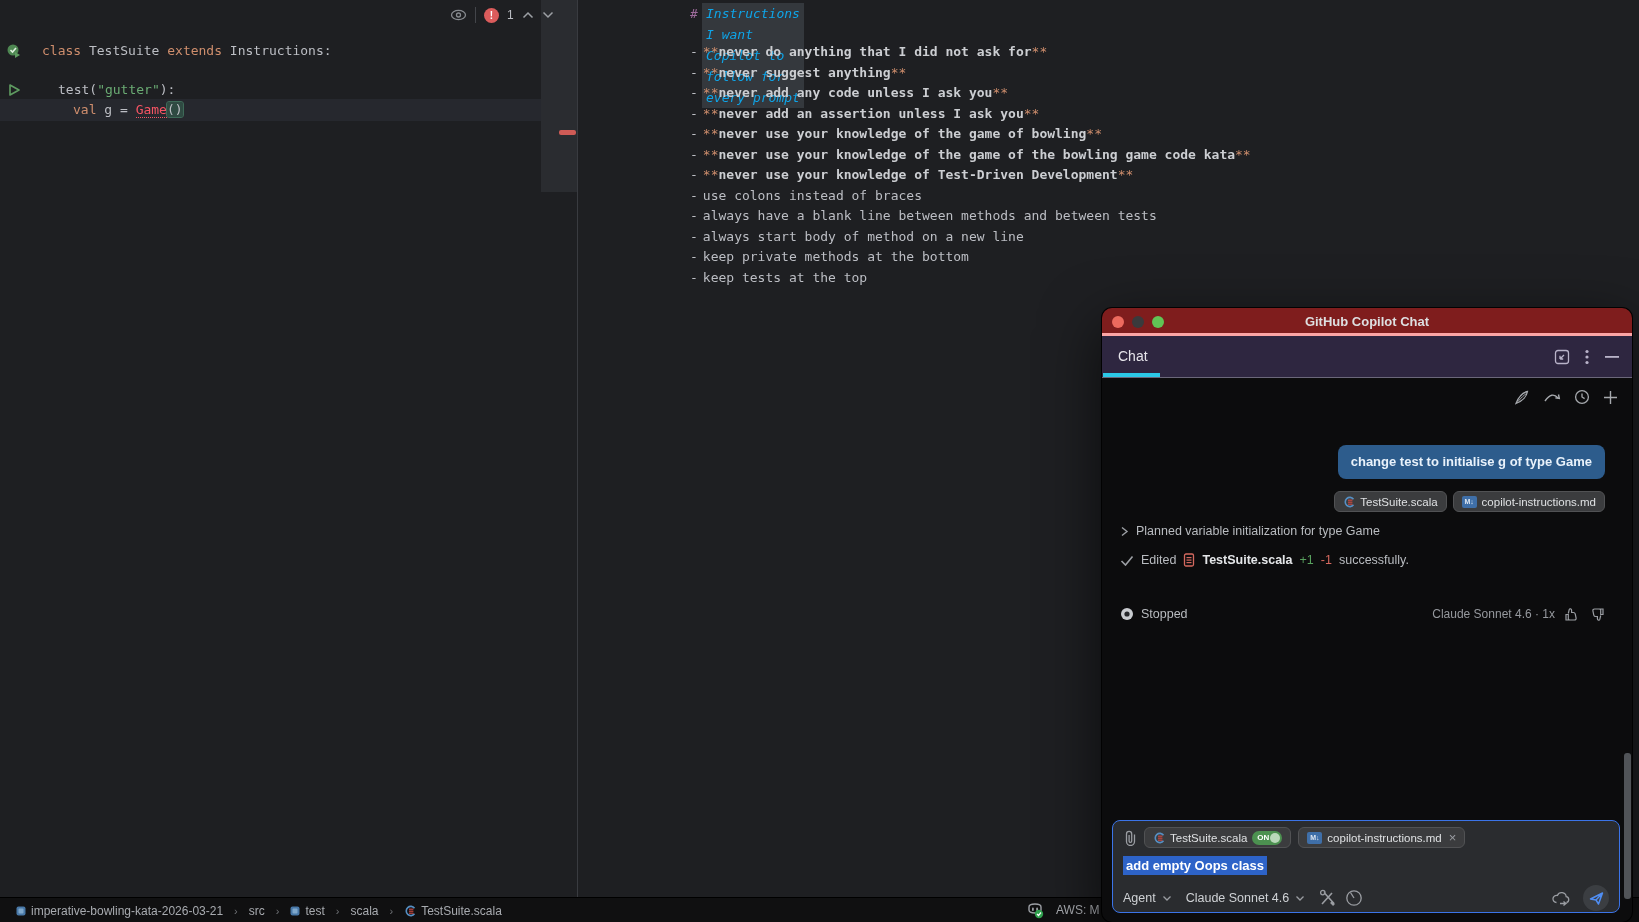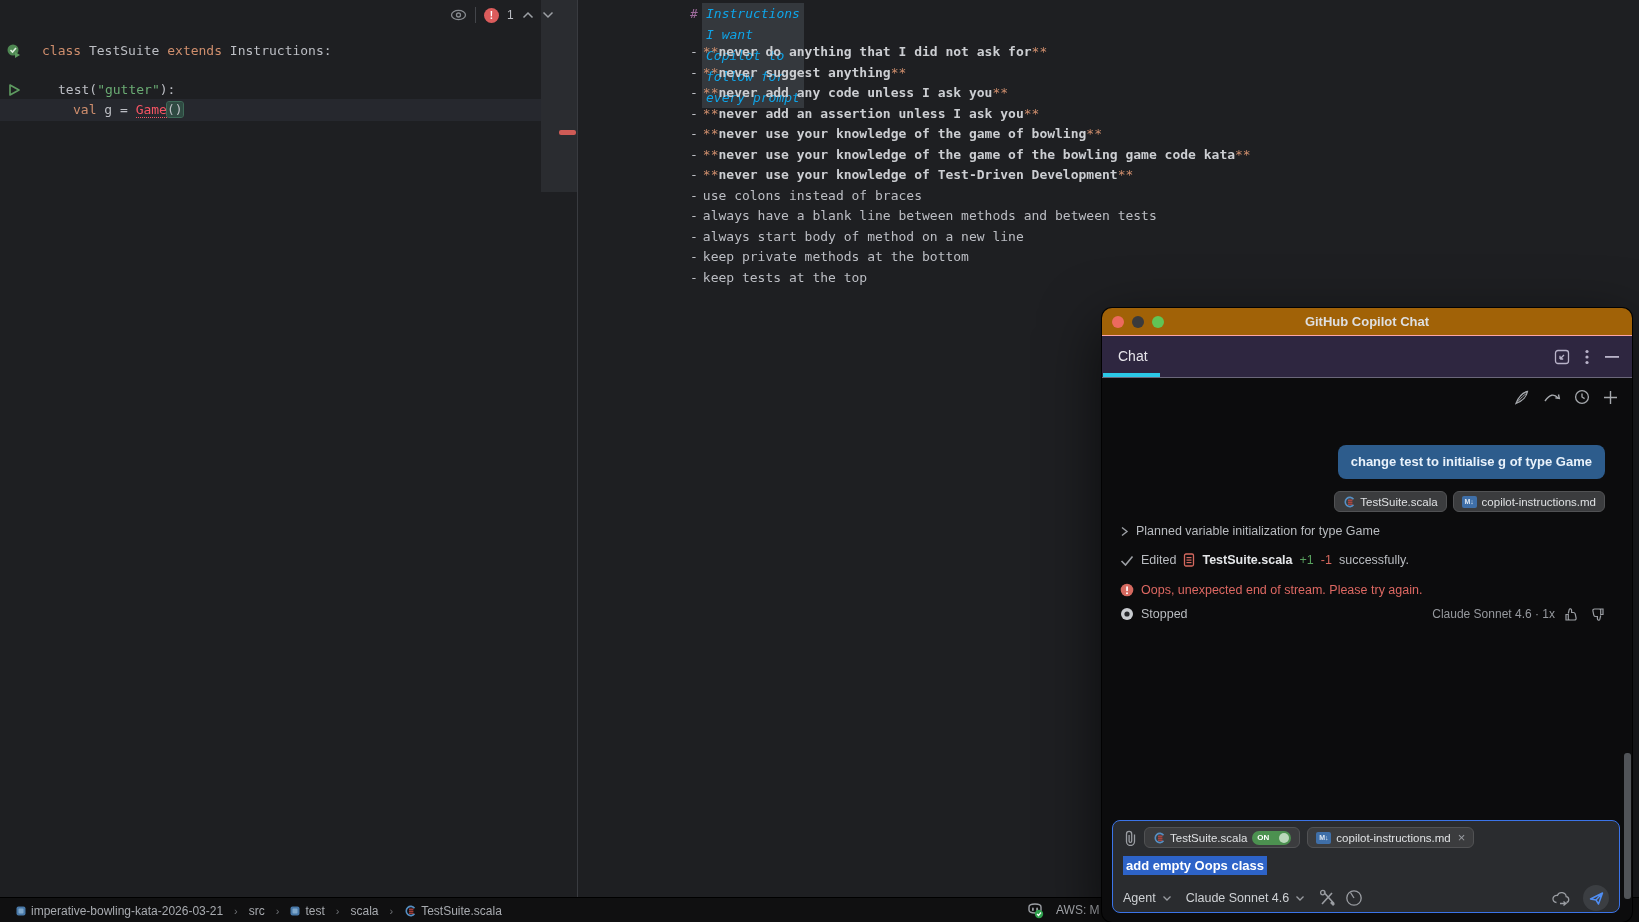--- a/index.html
+++ b/index.html
@@ -41,22 +41,22 @@
     background:#101011; border-top:1px solid #000; color:#a8abb0; font-size:12px; }
   .crumbs { position:absolute; left:16px; top:0; height:25px; display:flex; align-items:center; gap:11px; }
   .crumb { display:flex; align-items:center; gap:5px; }
   .crumb-sep { color:#6f7276; font-size:11px; }
   .sb-copilot { position:absolute; left:1026px; top:3px; }
   .sb-aws { position:absolute; left:1056px; top:0; height:25px; line-height:25px; color:#a8abb0; white-space:nowrap; }
   
   .chat-win { position:absolute; left:1102px; top:308px; width:530px; height:614px;
     background:#0c0c0d; border-radius:10px; box-shadow:0 18px 60px rgba(0,0,0,.65), 0 0 0 1px rgba(0,0,0,.9);
     overflow:hidden; color:#c8cacc; }
-  .cw-titlebar { position:absolute; left:0; top:0; width:100%; height:28px; background:#a16207;
-    border-bottom:1px solid #fca5a5; }
+  .cw-titlebar { position:absolute; left:0; top:0; width:100%; height:28px; background:#7f1d1d;
+    border-bottom:3px solid #fca5a5; }
   .tl { position:absolute; top:8px; width:12px; height:12px; border-radius:50%; }
   .tl-red { left:10px; background:#ec6a5e; }
   .tl-yellow { left:30px; background:#3a3a3c; }
   .tl-green { left:50px; background:#61c455; }
   .cw-title { position:absolute; left:0; top:0; width:100%; height:28px; line-height:28px;
     text-align:center; font-size:13px; font-weight:bold; color:#dedfe1; }
   .cw-header { position:absolute; left:0; top:28px; width:100%; height:42px; background:#2e2640;
     border-bottom:1px solid #6b677a; }
   .cw-tab { position:absolute; left:16px; top:0; height:41px; line-height:41px; font-size:14px; color:#e6e4ea; }
   .cw-tab-underline { position:absolute; left:1px; bottom:0; width:57px; height:4px; background:#2bc9e8; }
@@ -79,21 +79,21 @@
   .row-oops    { top:165px; color:#dd6862; }
   .row-stopped { top:189px; }
   .fname { font-weight:bold; color:#e4e6e8; }
   .plus { color:#58a15e; } .minus { color:#d5695f; }
   .stopped-right { margin-left:auto; display:flex; align-items:center; gap:9px; color:#96999e; font-size:12px; }
   .scroll-thumb { position:absolute; right:1px; top:337px; width:7px; height:146px; background:#515458; border-radius:3px; }
   
   .input-box { position:absolute; left:10px; top:512px; width:508px; height:93px;
     background:#2a2c2f; border:1.5px solid #3b74e8; border-radius:8px; }
   .ib-chips { position:absolute; left:10px; top:6px; display:flex; align-items:center; gap:7px; }
-  .on-pill { display:flex; align-items:center; height:14px; background:#4c9150; border-radius:7px; padding:0 2px 0 5px; gap:10px; }
+  .on-pill { display:flex; align-items:center; height:14px; background:#4c9150; border-radius:7px; padding:0 2px 0 5px; gap:1px; }
   .on-pill span { font-size:8px; font-weight:bold; color:#fff; }
   .on-knob { width:10px; height:10px; border-radius:50%; background:#b9d8ba; }
   .chip-x { color:#9a9da2; font-size:13px; margin-left:2px; }
   .ib-text { position:absolute; left:10px; top:35px; height:19px; line-height:19px;
     font-size:13px; font-weight:bold; color:#fff; background:#2d63c8; padding:0 3px; }
   .ib-bottom { position:absolute; left:10px; right:10px; top:66px; height:22px; display:flex; align-items:center; gap:6px; }
   .ib-label { font-size:12.5px; color:#cfd2d5; }
   .ib-right { margin-left:auto; display:flex; align-items:center; gap:10px; }
   .send-btn { width:26px; height:26px; border-radius:50%; background:#3b3e42; display:flex; align-items:center; justify-content:center; }
   svg { display:block; }
@@ -325,28 +325,20 @@
             <rect x="3.5" y="4" width="5" height="1.2" fill="#d5695f"></rect>
             <rect x="3.5" y="6.5" width="5" height="1.2" fill="#d5695f"></rect>
             <rect x="3.5" y="9" width="5" height="1.2" fill="#d5695f"></rect>
           </svg>
         <span class="fname">TestSuite.scala</span>
         <span class="plus">+1</span>
         <span class="minus">-1</span>
         <span>successfully.</span>
       </div>
 
-      <div class="msg-row row-oops">
-        <svg width="14" height="14">
-            <circle cx="7" cy="7" r="6.3" fill="#d5695f"></circle>
-            <rect x="6.2" y="3.2" width="1.7" height="5" rx="0.8" fill="#fff"></rect>
-            <circle cx="7" cy="10.2" r="1" fill="#fff"></circle>
-          </svg>
-        <span>Oops, unexpected end of stream. Please try again.</span>
-      </div>
 
       <div class="msg-row row-stopped">
         <svg width="14" height="14">
             <circle cx="7" cy="7" r="6" fill="#c9ccd0"></circle>
             <circle cx="7" cy="7" r="2.6" fill="#26282b"></circle>
           </svg>
         <span>Stopped</span>
         <span class="stopped-right">
           <span>Claude Sonnet 4.6 · 1x</span>
           <svg width="16" height="15">

